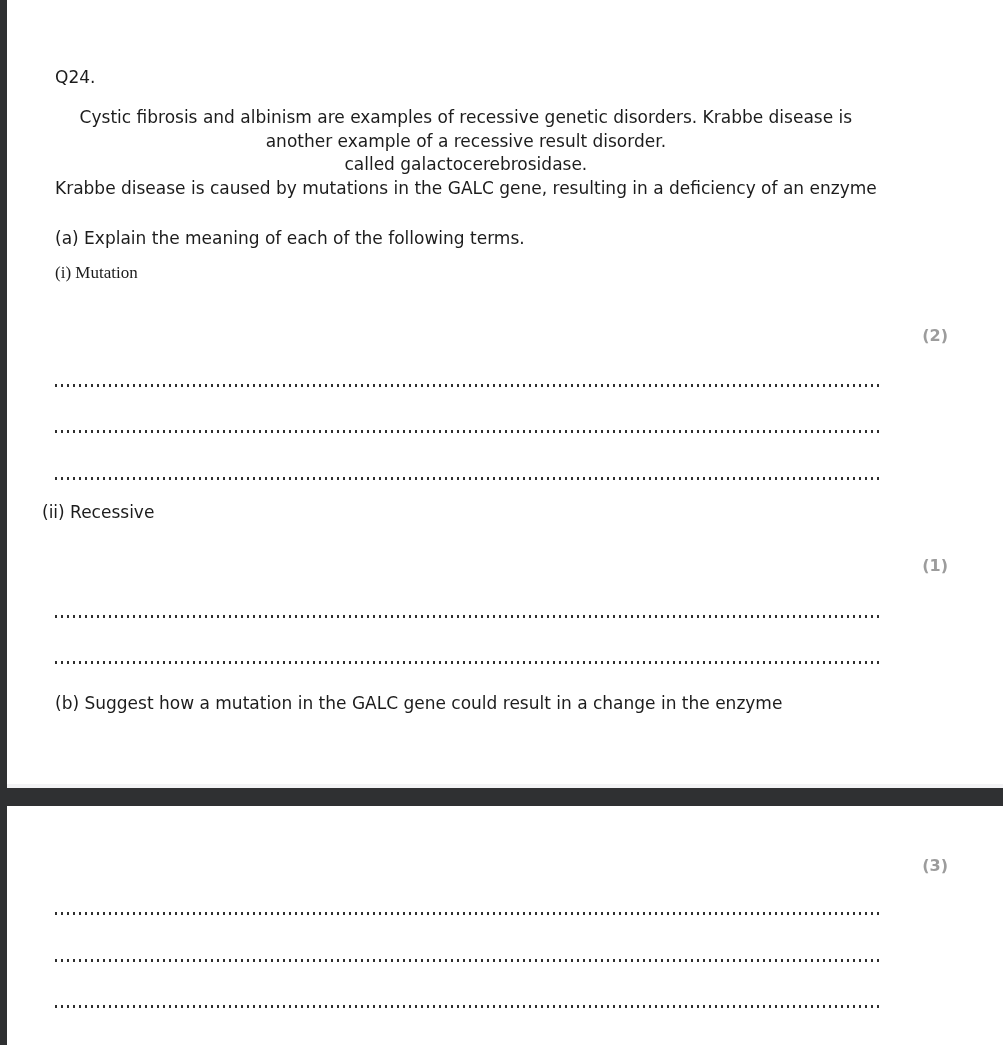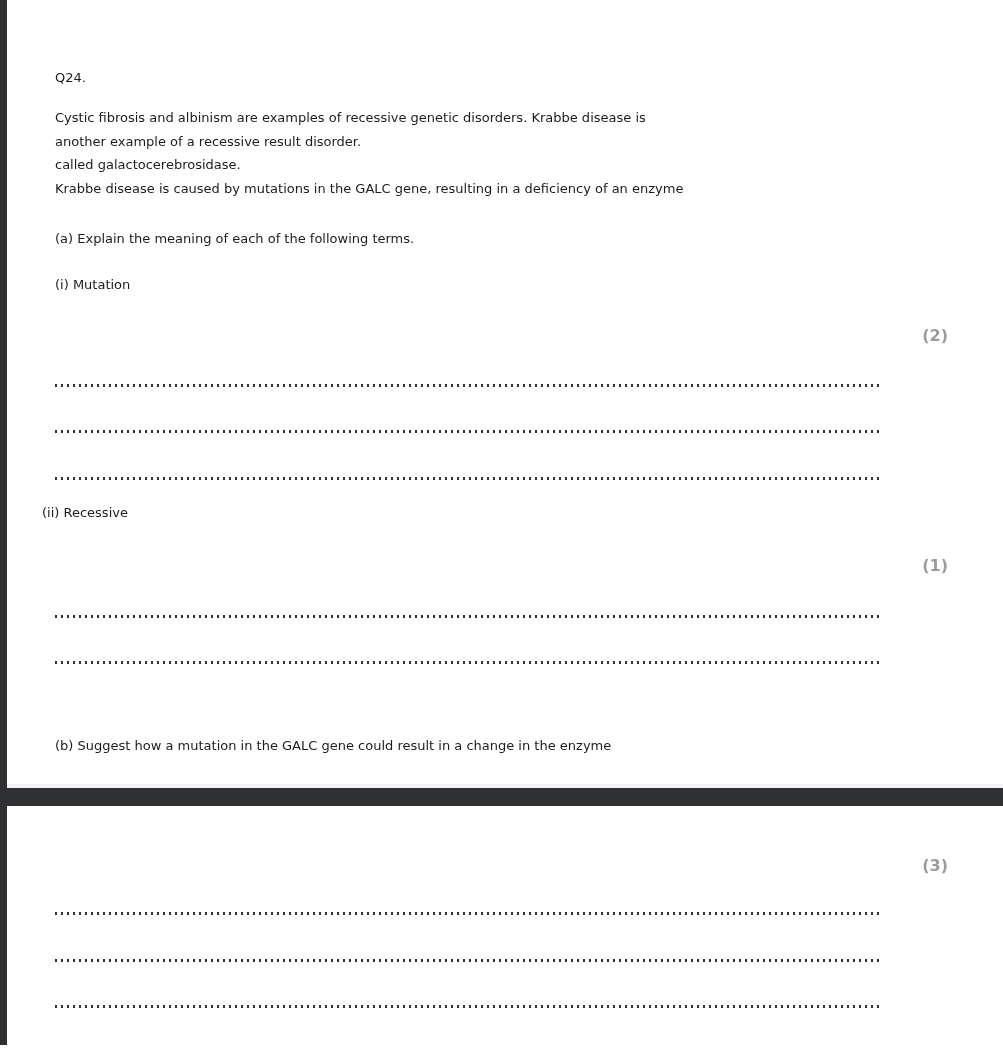--- a/index.html
+++ b/index.html
@@ -13,27 +13,27 @@
     color: #1c1c1c;
   }
   .abs { position: absolute; }
 
   
   .left-strip   { left: 0; top: 0; width: 7px; height: 1045px; background: #2f3032; }
   .panel-shadow { left: 7px; top: 784px; width: 996px; height: 4px; background: #f3f3f5; }
   .divider-band { left: 0; top: 788px; width: 1003px; height: 18px; background: #2f3032; }
 
   
-  .text   { font-size: 13px; line-height: 23.5px; white-space: nowrap; }
+  .text   { font-size: 17px; line-height: 23.5px; white-space: nowrap; text-align: center; }
   .qnum   { left: 55px; top: 66px; }
   .intro  { left: 55px; top: 106px; }
   .prompt-a { left: 55px; top: 227px; }
-  .sub-i  { left: 55px; top: 273px; }
+  .sub-i  { left: 55px; top: 261px; font-family: Liberation Serif, serif; }
   .sub-ii { left: 42px; top: 501px; }
-  .prompt-b { left: 55px; top: 691px; line-height: 24px; margin-top: 43px; }
+  .prompt-b { left: 55px; top: 691px; line-height: 24px; }
 
   
   .mark {
     right: 55px;
     text-align: right;
     font-size: 16px;
     font-weight: bold;
     line-height: 20px;
     color: #9c9c9c;
     white-space: nowrap;

